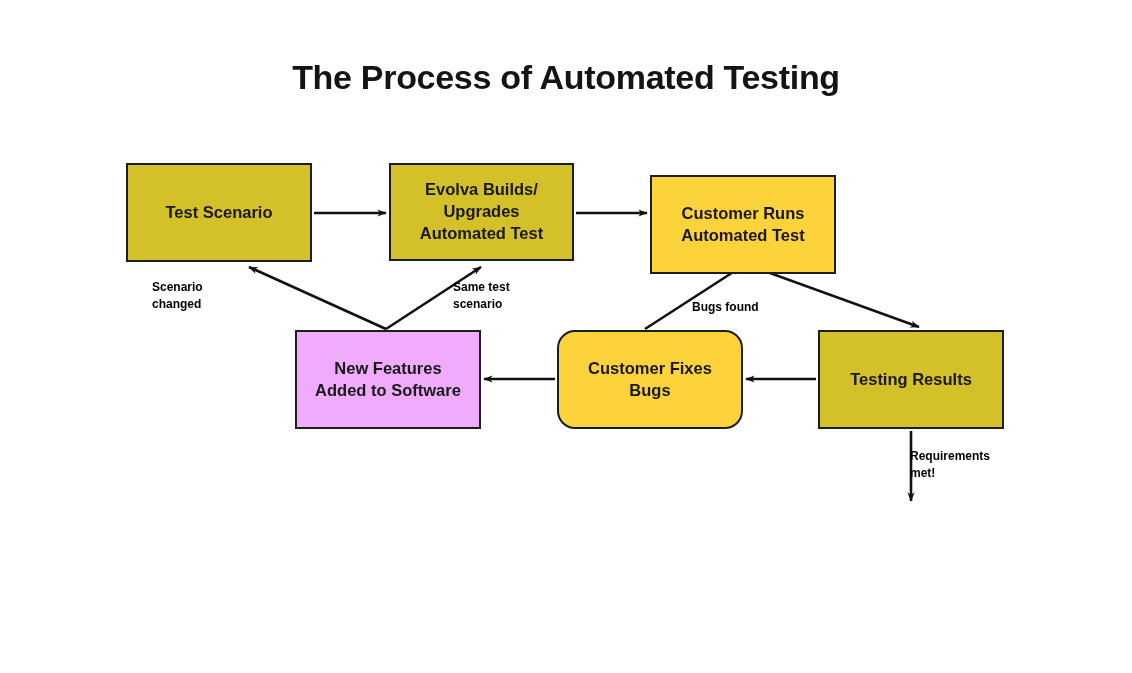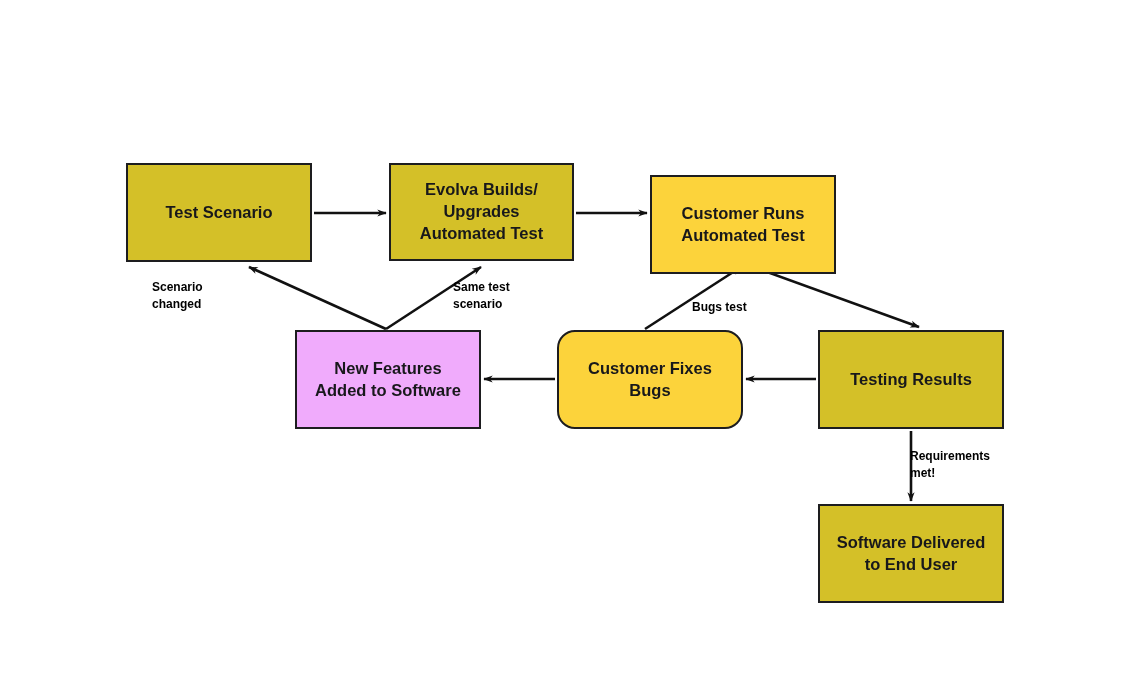--- a/index.html
+++ b/index.html
@@ -63,20 +63,21 @@
     width: 1132px;
     height: 673px;
     pointer-events: none;
   }
 </style>
 </head>
 <body>
 
 <div id="canvas">
 
+  <div id="title">The Process of Automated Testing</div>
 
   <svg id="arrow-layer" viewBox="0 0 1132 673" xmlns="http://www.w3.org/2000/svg">
     <defs>
       <marker id="ah" markerWidth="11" markerHeight="11" refX="9.2" refY="4" orient="auto" markerUnits="userSpaceOnUse">
         <path d="M0.5,0.4 L10,4 L0.5,7.6 L3.2,4 Z" fill="#111111"></path>
       </marker>
     </defs>
 
     <line x1="314" y1="213" x2="386" y2="213" stroke="#111111" stroke-width="2.6" marker-end="url(#ah)"></line>
 
@@ -107,27 +108,25 @@
 Automated Test</div>
 
   <div class="node" style="left:295px; top:330px; width:186px; height:99px; background:#f0abfc;">New Features
 Added to Software</div>
 
   <div class="node" style="left:557px; top:330px; width:186px; height:99px; background:#fcd33b;border-radius:18px;">Customer Fixes
 Bugs</div>
 
   <div class="node" style="left:818px; top:330px; width:186px; height:99px; background:#d4c028;">Testing Results</div>
 
-  <div class="node" style="left:818px; top:504px; width:186px; height:99px; background:#d4c028;">Software Delivered
-to End User</div>
 
   <div class="edge-label" style="left:152px; top:279px; width:120px;">Scenario
 changed</div>
 
   <div class="edge-label" style="left:453px; top:279px; width:120px;">Same test
 scenario</div>
 
-  <div class="edge-label" style="left:692px; top:299px; width:130px;">Bugs test</div>
+  <div class="edge-label" style="left:692px; top:299px; width:130px;">Bugs found</div>
 
   <div class="edge-label" style="left:910px; top:448px; width:144px;">Requirements
 met!</div>
 
 </div>
 
 </body></html>

